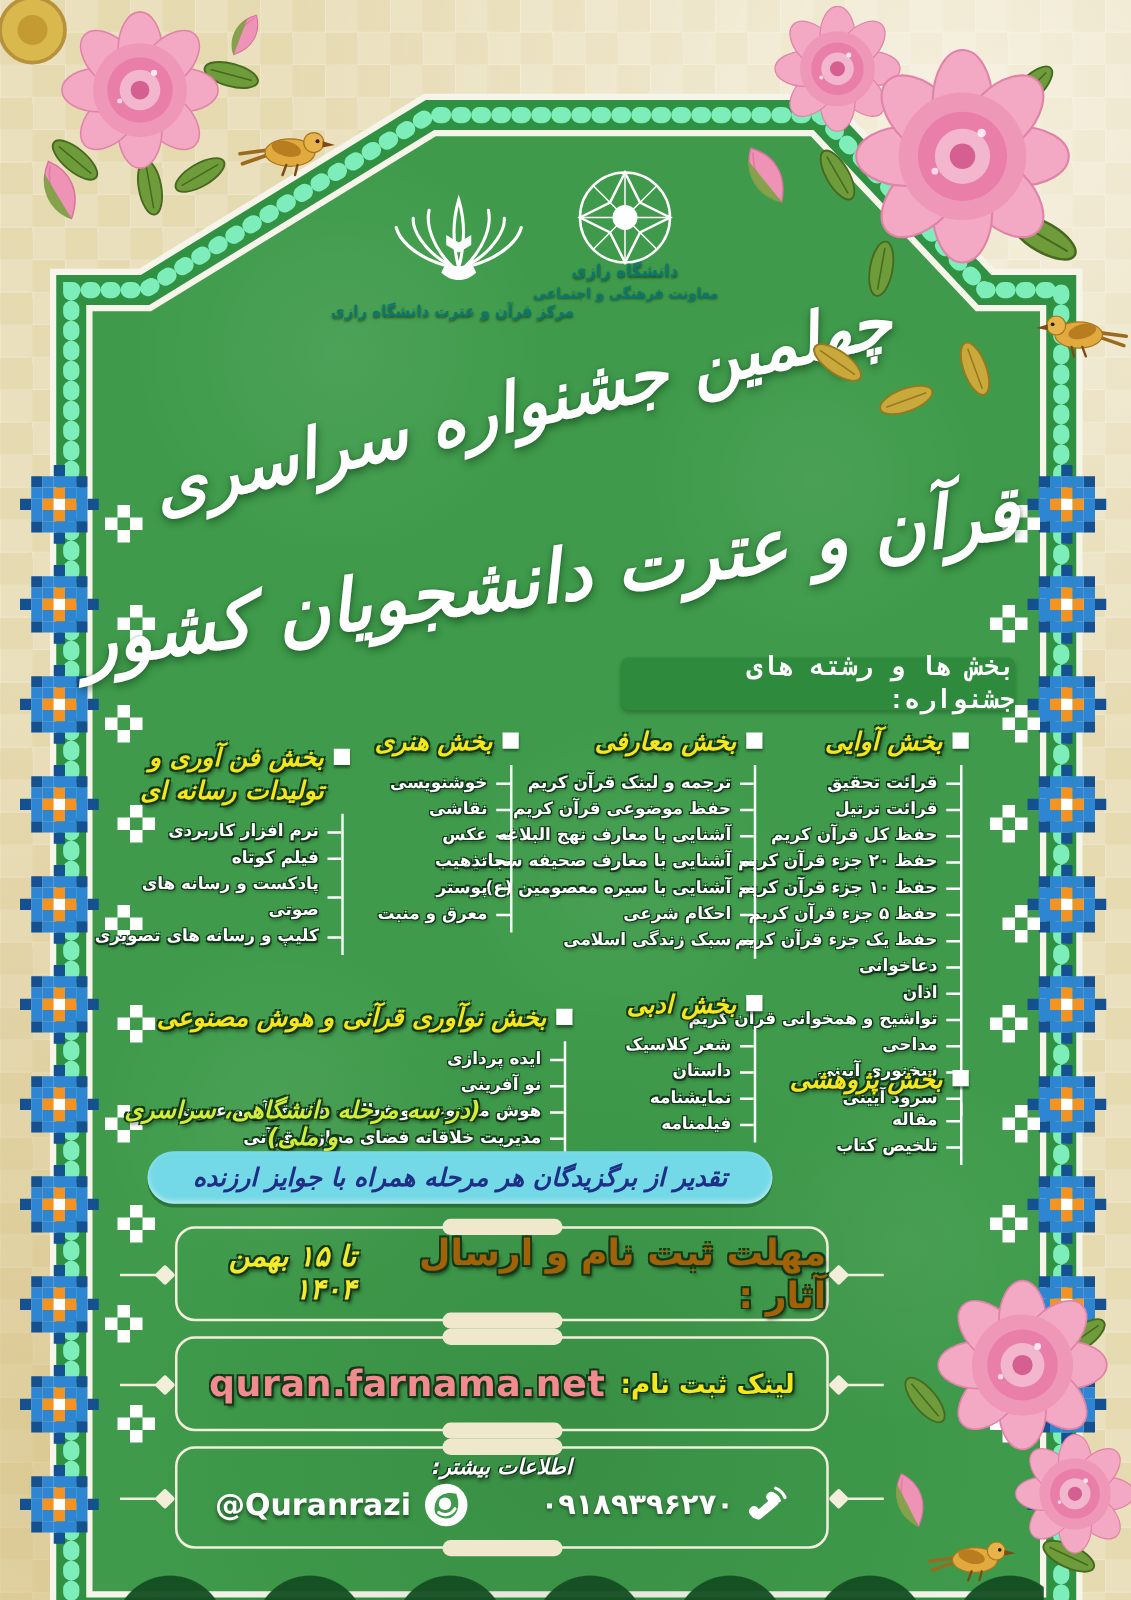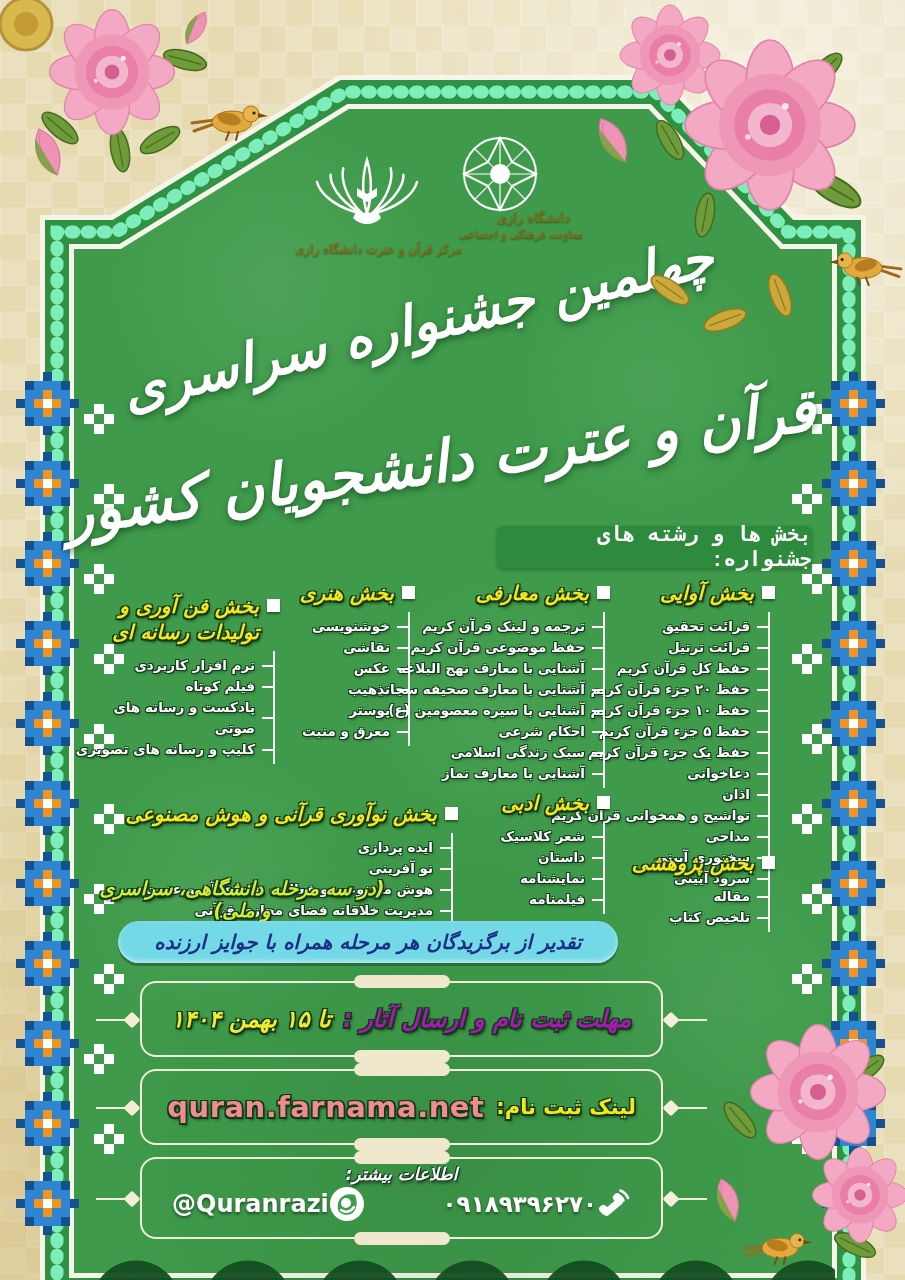--- a/index.html
+++ b/index.html
@@ -36,22 +36,22 @@
       radial-gradient(circle at 50% 125%, rgba(0,0,0,0) 0 13px, rgba(222,240,210,.55) 14px 17px, rgba(0,0,0,0) 18px),
       radial-gradient(circle at 50% 125%, rgba(0,0,0,0) 0 22px, rgba(20,77,34,.95) 23px 44px, rgba(0,0,0,0) 45px);
     background-size:112px 100px; background-repeat:repeat-x; background-position:10px 100%; }
 
   #deco-chains { position:absolute; inset:0; z-index:4; pointer-events:none; }
   .flowers { position:absolute; z-index:6; pointer-events:none; }
 
   
   #content { position:absolute; inset:0; z-index:5; }
 
-  .logo-caption { position:absolute; color:#a16207; text-align:right;
-    font-size:12px; font-weight:normal; text-shadow:0 1px 2px rgba(0,30,5,.6); }
+  .logo-caption { position:absolute; color:#0f766e; text-align:center;
+    font-size:12px; font-weight:bold; text-shadow:0 1px 2px rgba(0,30,5,.6); }
 
   .title-line { position:absolute; color:#ffffff; font-weight:bold; font-style:italic;
     text-align:center; white-space:nowrap;
     text-shadow:0 3px 7px rgba(0,40,10,.45), 0 0 2px rgba(0,40,10,.3); }
   #title-line1 { left:120px; top:292px; width:600px; font-size:54px; transform:rotate(-13deg); }
   #title-line2 { left:60px;  top:428px; width:760px; font-size:58px; transform:rotate(-8deg); }
 
   #sections-header { position:absolute; left:497px; top:526px; width:315px; height:42px;
     background:#2e8a3c; border-radius:6px; display:flex; align-items:center; justify-content:center;
     color:#fff; font-weight:bold; font-size:21px; box-shadow:0 2px 4px rgba(0,30,8,.3);font-family:Liberation Mono, monospace; }
@@ -94,28 +94,28 @@
   .orn::after { content:""; position:absolute; top:-5px; width:12px; height:12px; background:#f3eeda;
     transform:rotate(45deg); border-radius:2px; }
   .orn-l { left:-46px; } .orn-l::after { right:-8px; }
   .orn-r { right:-46px; } .orn-r::after { left:-8px; }
 
   #deadline-frame { top:981px; height:76px; }
   #link-frame     { top:1069px; height:76px; }
   #info-frame     { top:1157px; height:82px; flex-direction:column; justify-content:flex-start; gap:2px; }
 
   .outlined { text-shadow:1.5px 1.5px 0 #123918, -1.5px 1.5px 0 #123918, 1.5px -1.5px 0 #123918, -1.5px -1.5px 0 #123918, 2px 3px 3px rgba(0,0,0,.5); }
-  #deadline-label { color:#a21caf; font-weight:bold; font-style:italic; font-size:24px; }
+  #deadline-label { color:#a16207; font-weight:bold; font-size:29px; }
   #deadline-value { color:#f3ea2e; font-weight:bold; font-style:italic; font-size:23px; }
   #link-label { color:#f6e71d; font-weight:bold; font-size:21px; }
   #link-value { color:#f28b90; font-weight:bold; font-size:29px; letter-spacing:.5px; direction:ltr; }
   #info-title { margin-top:5px; color:#fff; font-weight:bold; font-style:italic; font-size:17px;
     text-shadow:1px 1px 0 #14381c, -1px -1px 0 #14381c, 1px 3px 3px rgba(0,0,0,.45); }
   #info-row { width:100%; display:flex; align-items:center; justify-content:space-between; padding:0 30px; }
-  .contact-group { display:flex; align-items:center; gap:0; color:#fff; font-weight:bold;
+  .contact-group { display:flex; align-items:center; gap:10px; color:#fff; font-weight:bold;
     text-shadow:0 2px 3px rgba(0,20,5,.55); }
   #phone-number { font-size:23px; letter-spacing:1px; }
   #social-handle { font-size:24px; direction:ltr; }
 </style>
 </head>
 <body>
 
 <svg id="panel-svg" width="905" height="1280" viewBox="0 0 905 1280">
   <path d="M 57 1290 L 57 232 L 116 232 L 344 92 L 656 92 L 788 232 L 849 232 L 849 1290 Z" fill="#3f9b4b" stroke="#f7f5ea" stroke-width="34" stroke-linejoin="miter"></path>
   <path d="M 57 1290 L 57 232 L 116 232 L 344 92 L 656 92 L 788 232 L 849 232 L 849 1290 Z" fill="none" stroke="#2f9141" stroke-width="24"></path>
@@ -331,24 +331,20 @@
           <span class="txt">آشنایی با سیره معصومین (ع)</span>
         </div>
         <div class="sec-item">
           <span class="tick"></span>
           <span class="txt">احکام شرعی</span>
         </div>
         <div class="sec-item">
           <span class="tick"></span>
           <span class="txt">سبک زندگی اسلامی</span>
         </div>
-        <div class="sec-item">
-          <span class="tick"></span>
-          <span class="txt">آشنایی با معارف نماز</span>
-        </div>
       </div>
   </section>
 
   <section class="sec" id="sec-honari" dir="rtl">
     <div class="sec-head">
       <span class="bullet"></span>
       <span class="sec-title">بخش هنری</span>
     </div>
     <div class="sec-items">
         <div class="sec-item">

